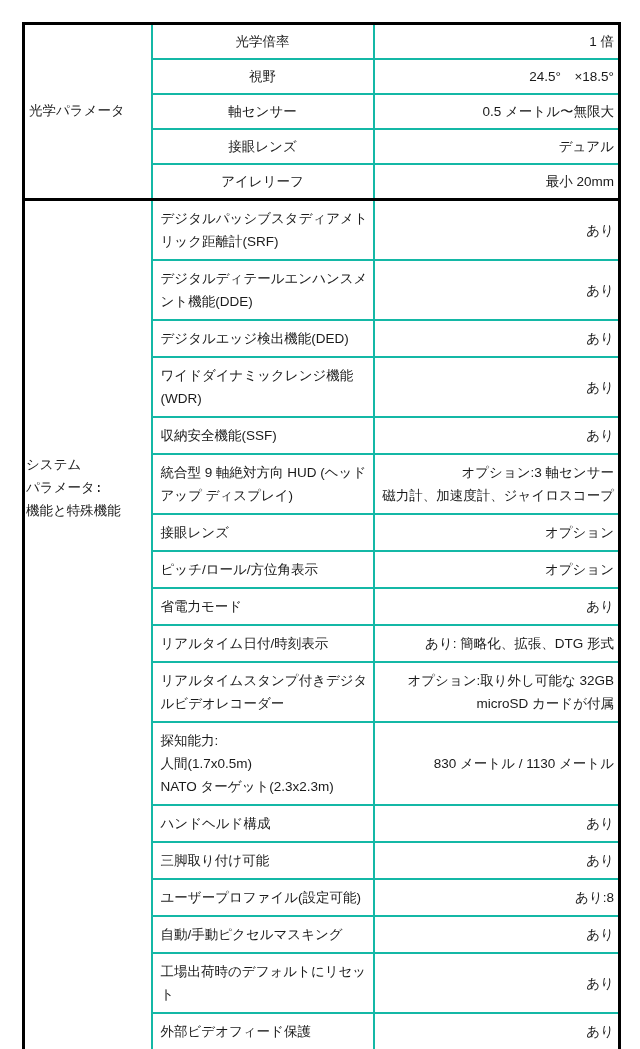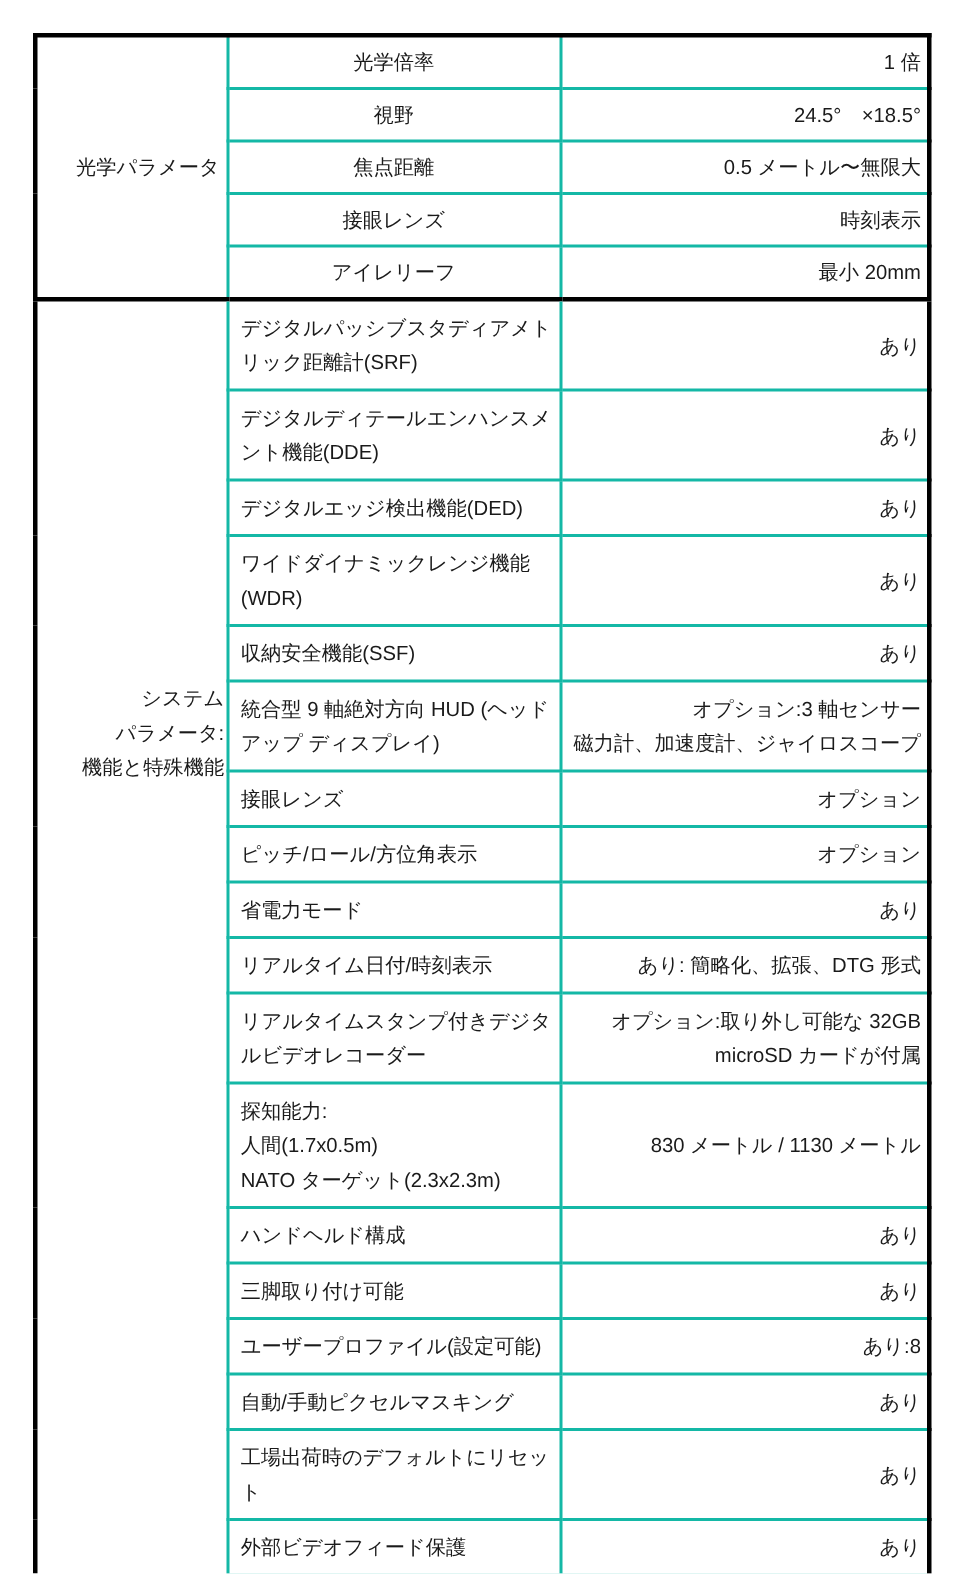--- a/index.html
+++ b/index.html
@@ -40,21 +40,21 @@
   tbody.sec1 tr:first-child td {
     border-top: 3px solid #000000;
   }
   
   tbody.sec0 td, tbody.sec0 th { padding: 5px 4px; }
   tbody.sec0 td.param { text-align: center; }
   
   tbody.sec1 td { padding: 6px 4px; }
   tbody.sec1 td.param { text-align: left; padding-left: 8px; padding-right: 0; }
   td.value { text-align: right; padding-left: 2px; padding-right: 2px; }
-  th.hdr { text-align: right; }
+  th.hdr { text-align: left; font-family: Liberation Mono, monospace; }
   tbody.sec0 th.hdr { vertical-align: middle; }
   tbody.sec1 th.hdr { vertical-align: top; padding-top: 253px; }
 </style>
 </head>
 <body>
 
 <div class="page">
   <table class="spec">
     <colgroup>
       <col style="width:128px">
@@ -66,26 +66,26 @@
         <tr>
           <th class="hdr" rowspan="5">光学パラメータ</th>
           <td class="param">光学倍率</td>
           <td class="value">1 倍</td>
         </tr>
         <tr>
           <td class="param">視野</td>
           <td class="value">24.5°　×18.5°</td>
         </tr>
         <tr>
-          <td class="param">焦点距離</td>
+          <td class="param">軸センサー</td>
           <td class="value">0.5 メートル〜無限大</td>
         </tr>
         <tr>
           <td class="param">接眼レンズ</td>
-          <td class="value">時刻表示</td>
+          <td class="value">デュアル</td>
         </tr>
         <tr>
           <td class="param">アイレリーフ</td>
           <td class="value">最小 20mm</td>
         </tr>
       </tbody>
       <tbody class="sec sec1">
         <tr>
           <th class="hdr" rowspan="19">システム
 パラメータ:

